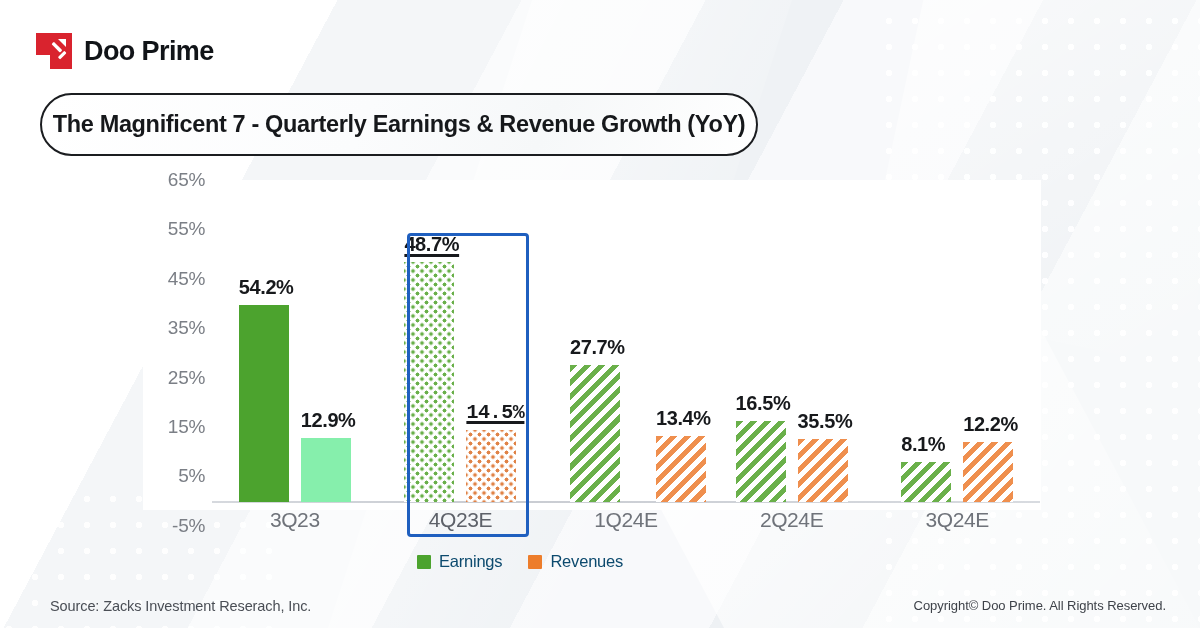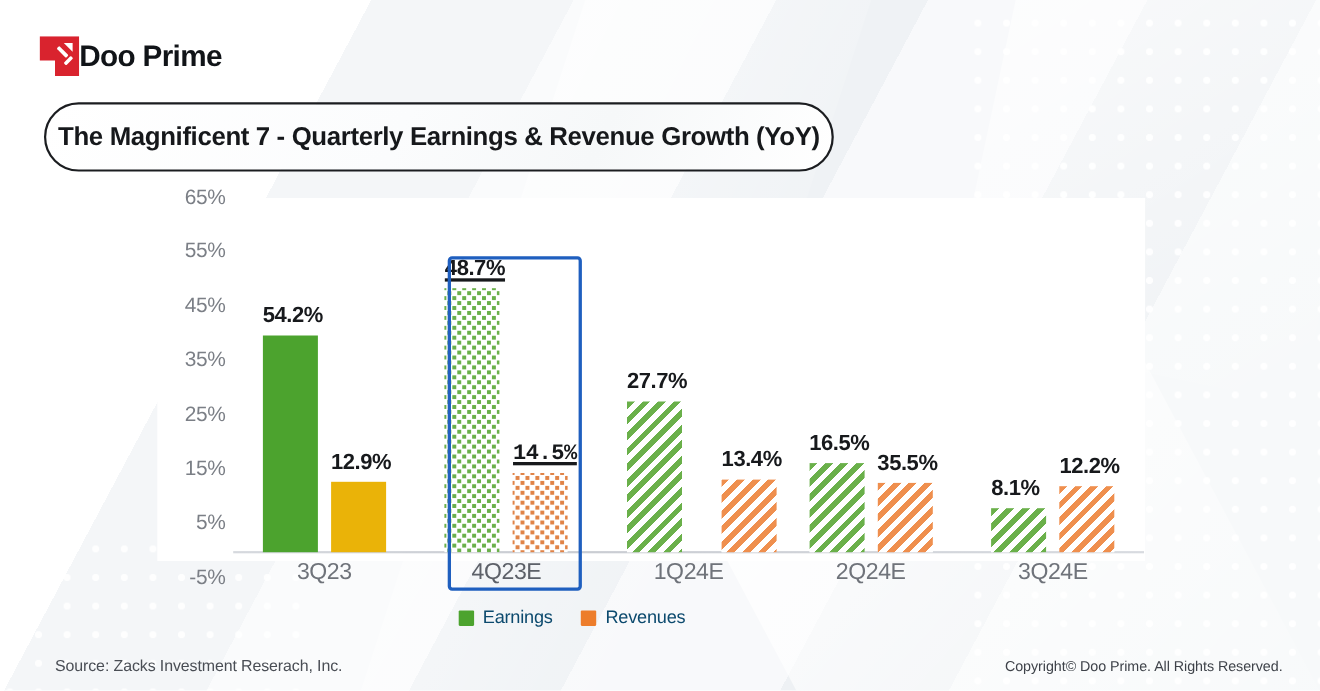--- a/index.html
+++ b/index.html
@@ -77,21 +77,21 @@
     background: linear-gradient(100deg, rgba(255,255,255,.55), rgba(255,255,255,0));
     transform: skewX(-18deg);
   }
 
   
   .logo-wrap {
     position: absolute;
     left: 36px; top: 33px;
     display: flex;
     align-items: center;
-    gap: 0;
+    gap: 12px;
   }
   .logo-mark { width: 36px; height: 36px; display: block; }
   .logo-text {
     font-size: 27px;
     font-weight: 800;
     letter-spacing: -.6px;
     color: #111418;
   }
 
   
@@ -191,21 +191,21 @@
   }
   .bar-label.hl {
     font-weight: 800;
     text-decoration: underline;
     text-underline-offset: 3px;
     text-decoration-thickness: 2.5px;
   }
 
   
   .fill-solid-green  { background: #4ca32e; }
-  .fill-solid-orange { background: #eab308; }
+  .fill-solid-orange { background: #86efac; }
 
   .fill-hatch-green {
     background-color: #ffffff;
     background-image: repeating-linear-gradient(135deg,
       #6ab04a 0px, #6ab04a 5px,
       #ffffff 5px, #ffffff 10px);
   }
   .fill-hatch-orange {
     background-color: #ffffff;
     background-image: repeating-linear-gradient(135deg,

